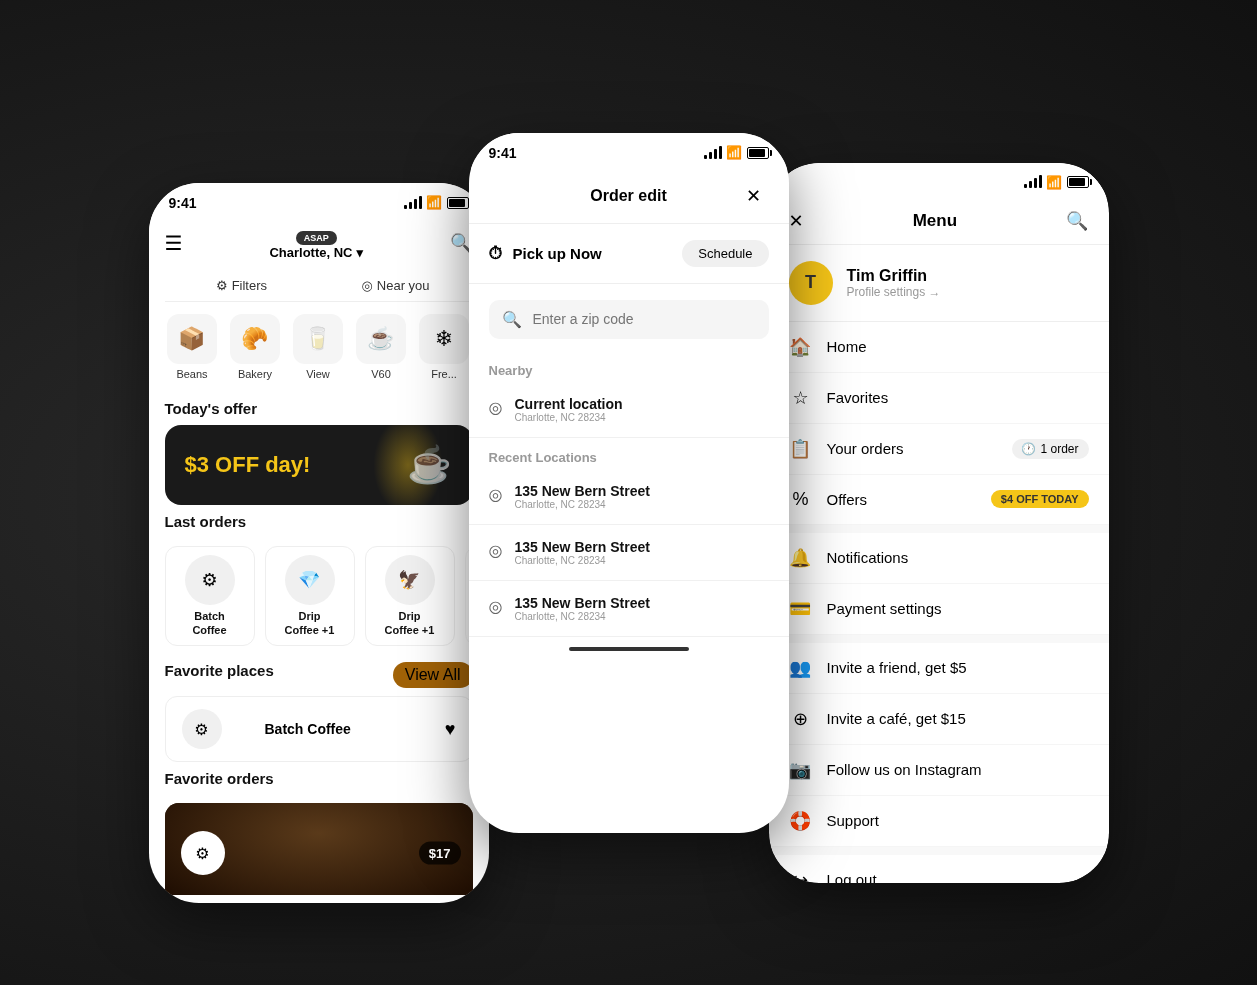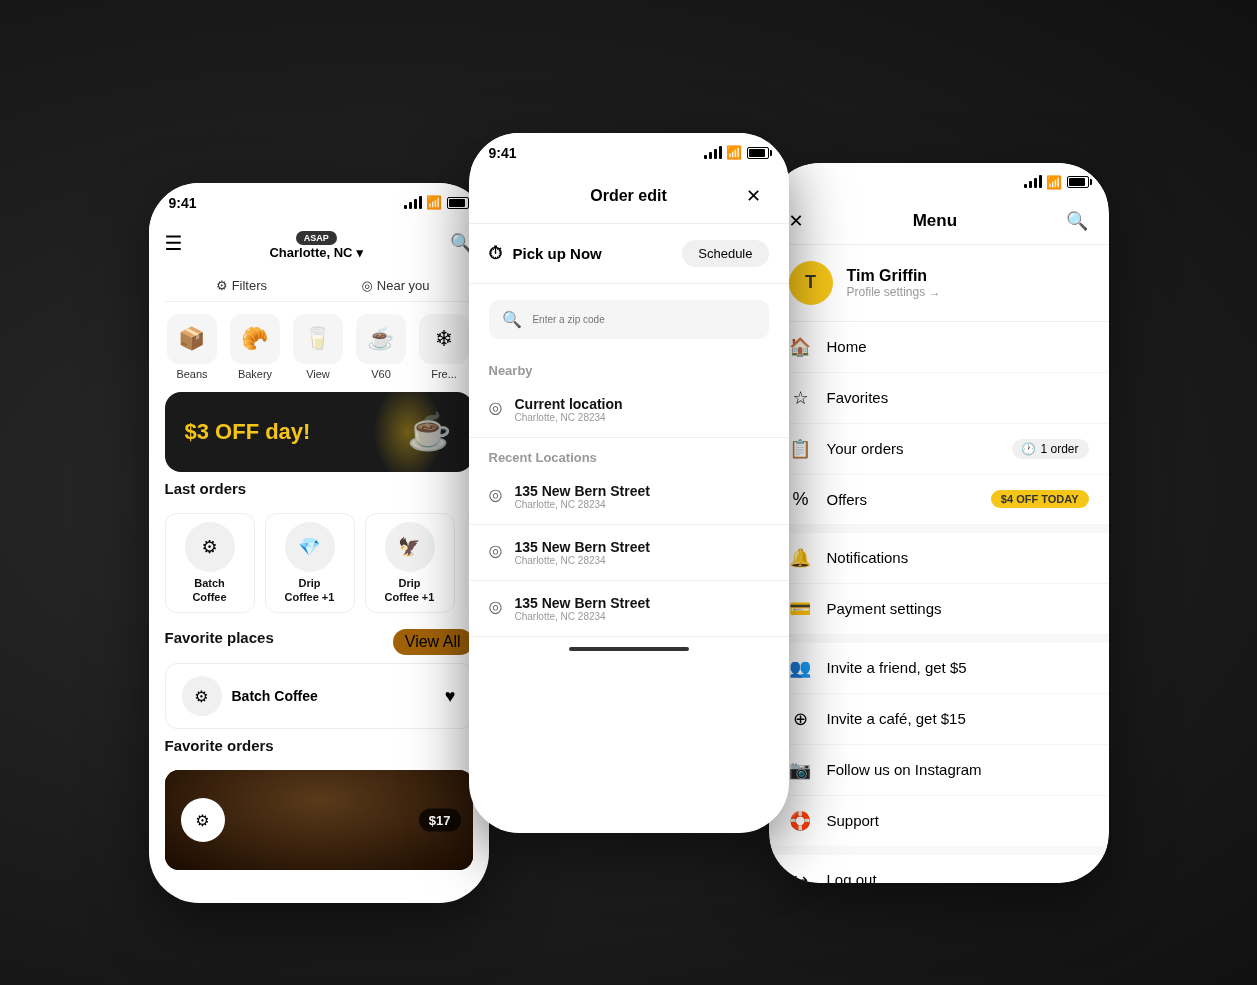--- a/index.html
+++ b/index.html
@@ -256,21 +256,21 @@
       width: 40px;
       height: 40px;
       border-radius: 50%;
       background: #f0f0f0;
       display: flex;
       align-items: center;
       justify-content: center;
       font-size: 16px;
     }
 
-    .fav-name { font-size: 14px; font-weight: 700; }
+    .fav-name { font-size: 14px; font-weight: 700; margin-left: 33px; }
     .heart-icon { color: #000; font-size: 18px; }
 
     
     .fav-order-card {
       margin: 8px 16px;
       border-radius: 14px;
       overflow: hidden;
       height: 100px;
       background: #2a1a0a;
       position: relative;
@@ -369,21 +369,21 @@
       gap: 10px;
       margin: 16px 20px;
       background: #f5f5f5;
       border-radius: 10px;
       padding: 10px 14px;
     }
 
     .zip-input {
       background: none;
       border: none;
-      font-size: 10px;
+      font-size: 14px;
       color: #a16207;
       width: 100%;
       outline: none;
     }
 
     .nearby-label {
       font-size: 13px;
       font-weight: 700;
       color: #999;
       padding: 8px 20px 4px;
@@ -658,20 +658,21 @@
         <div class="category-item">
           <div class="category-icon">☕</div>
           <span class="category-label">V60</span>
         </div>
         <div class="category-item">
           <div class="category-icon">❄</div>
           <span class="category-label">Fre...</span>
         </div>
       </div>
 
+      <div class="section-title">Today's offer</div>
       <div class="offer-banner">
         <div class="offer-glow"></div>
         <span class="offer-text">$3 OFF day!</span>
         <span class="offer-icon">☕</span>
       </div>
 
       <div class="section-title">Last orders</div>
       <div class="orders-scroll">
         <div class="order-card">
           <div class="order-logo">⚙</div>

